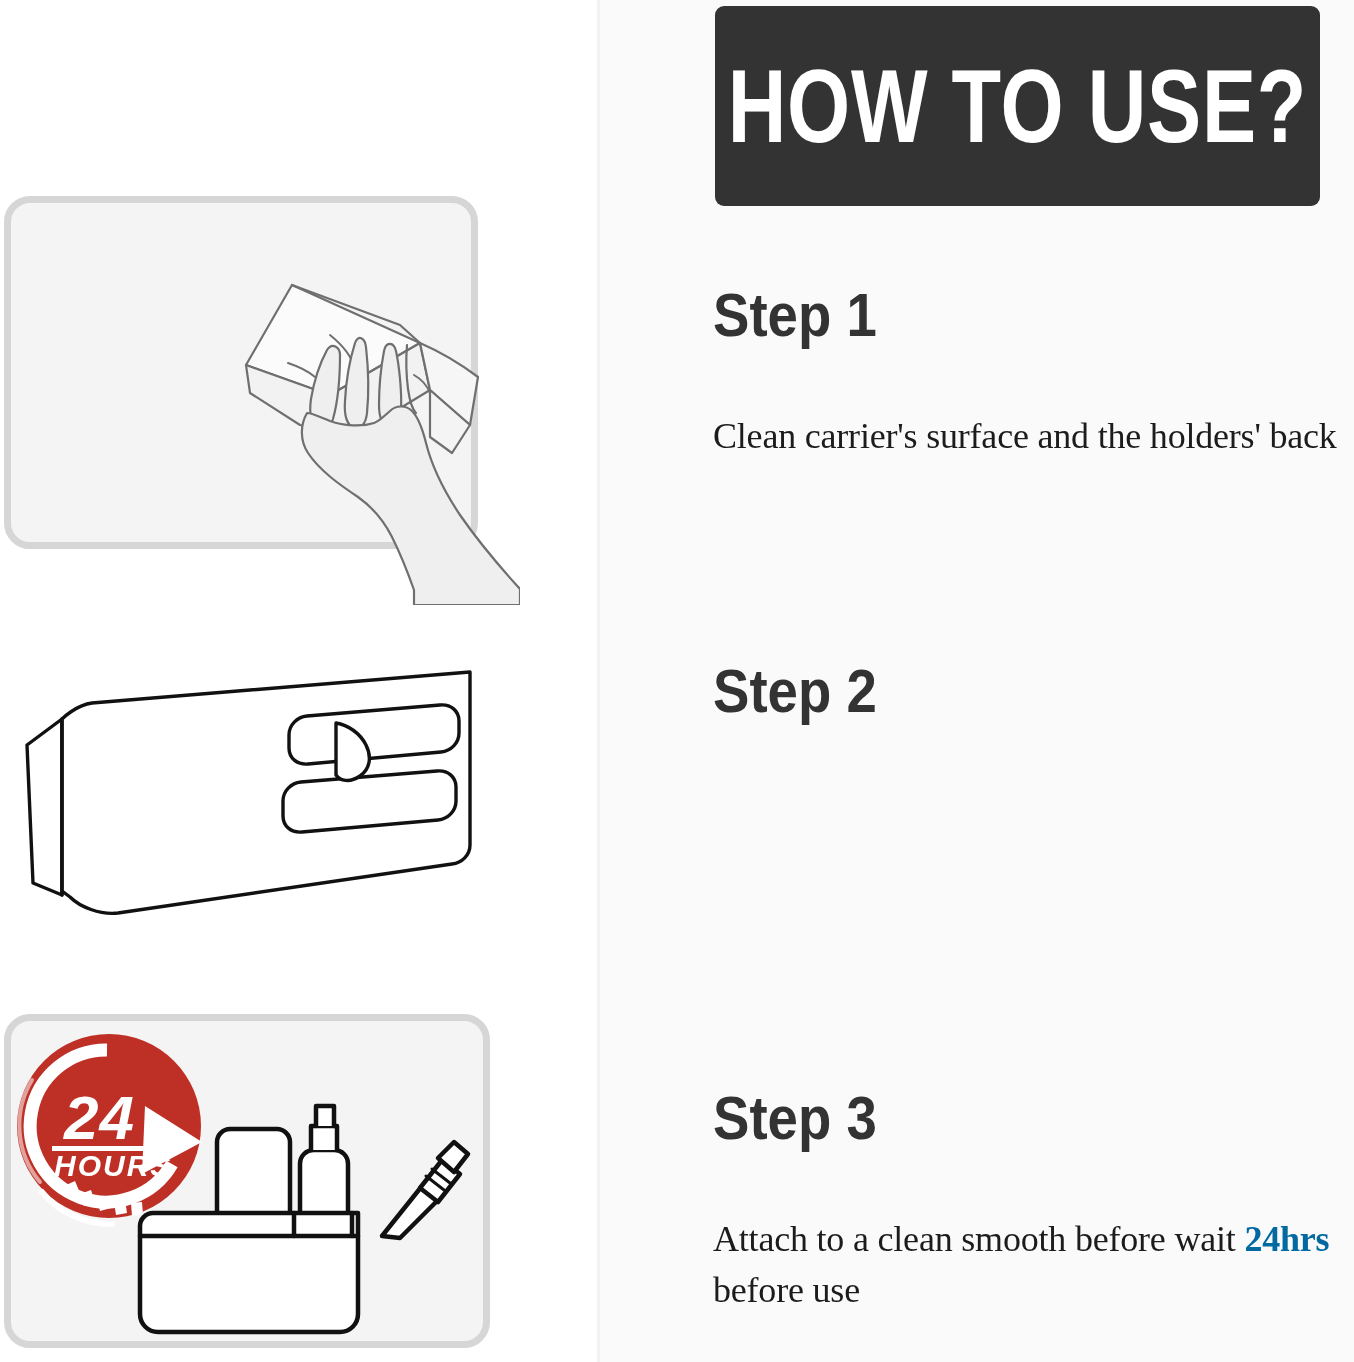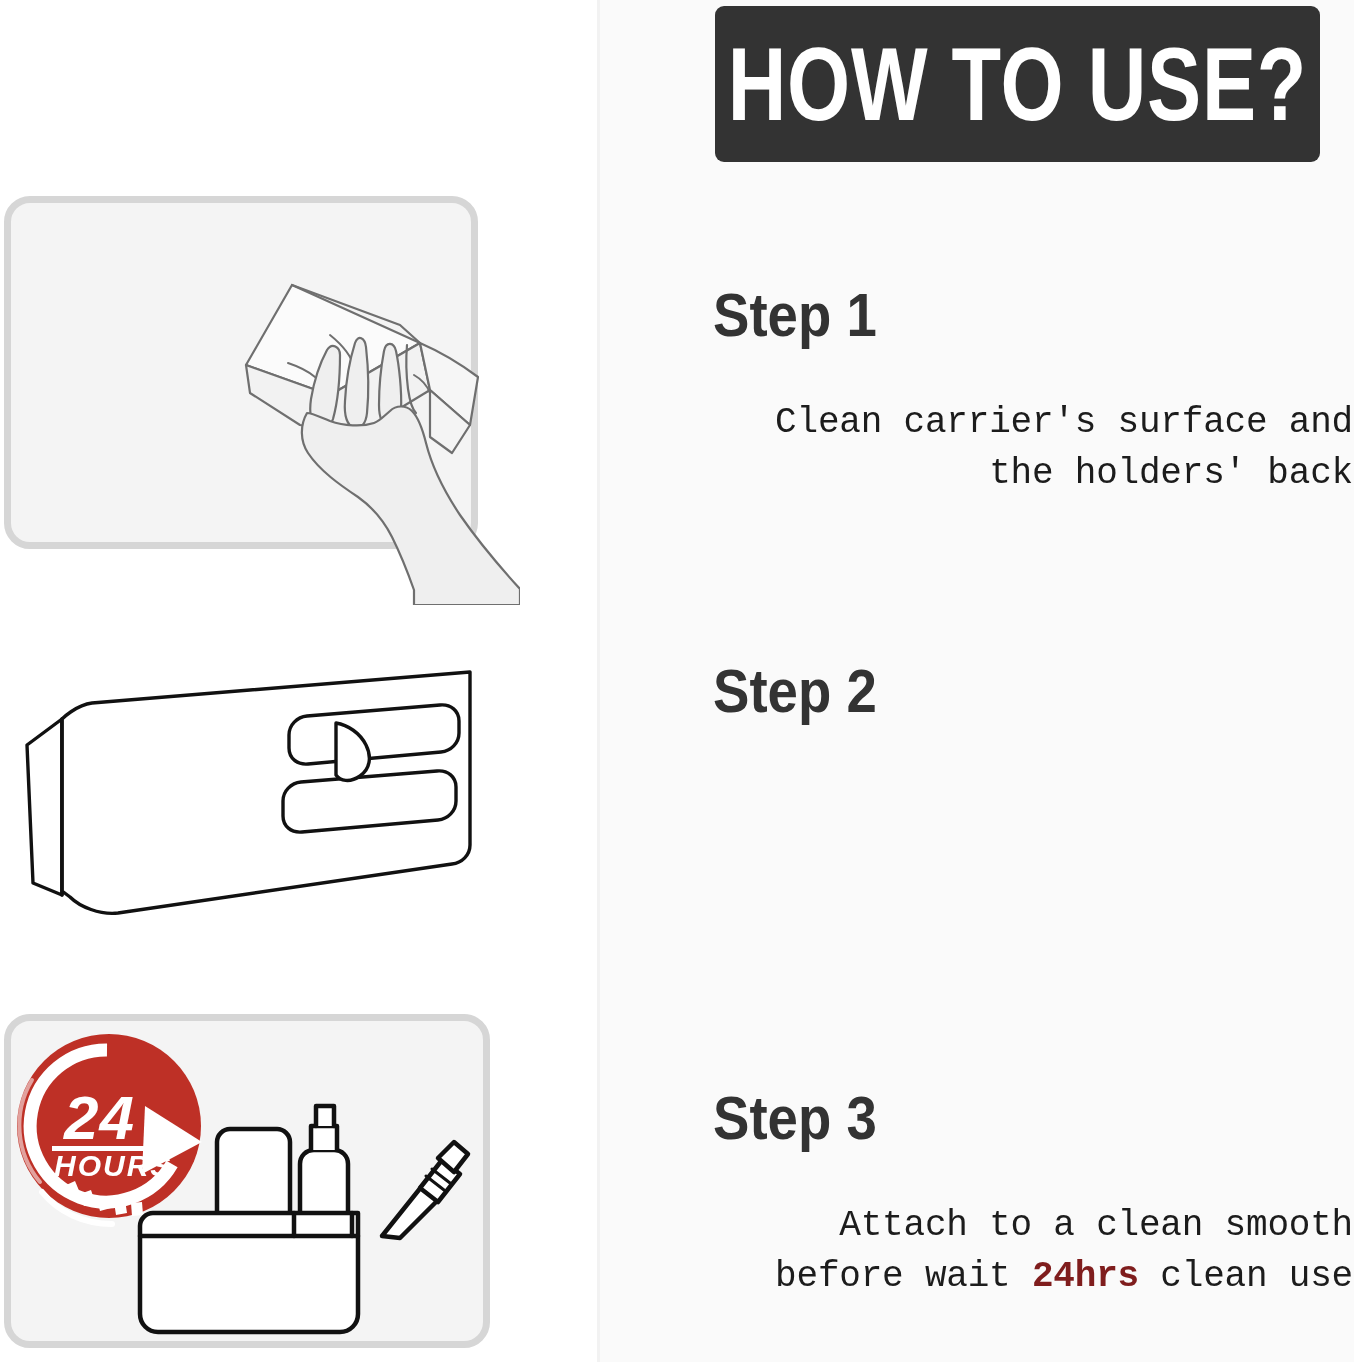--- a/index.html
+++ b/index.html
@@ -33,21 +33,21 @@
     width: 3px;
     height: 1362px;
     background: #f2f2f2;
   }
   
   .header-box {
     position: absolute;
     left: 715px;
     top: 6px;
     width: 605px;
-    height: 156px;
+    height: 200px;
     background: #333333;
     border-radius: 9px;
     display: flex;
     align-items: center;
     justify-content: center;
   }
   .header-title {
     color: #ffffff;
     font-family: "Liberation Sans Narrow", "Liberation Sans", sans-serif;
     font-weight: bold;
@@ -74,31 +74,30 @@
     font-size: 62px;
     line-height: 1.05;
     color: #333333;
     letter-spacing: 0px;
     transform: scaleX(0.88);
     transform-origin: left center;
     white-space: nowrap;
     margin: 0;
   }
   .step-body {
-    margin-top: 50px;
-    font-family: Liberation Mono, monospace;
+    margin-top: 64px;
+    font-family: Liberation Serif, serif;
     font-size: 36px;
     line-height: 1.42;
     color: #1c1c1c;
     font-weight: 400;
     letter-spacing: -0.2px;
-    text-align: right;
   }
   .step-body .hl {
-    color: #7f1d1d;
+    color: #0369a1;
     font-weight: bold;
   }
   
   .panel {
     position: absolute;
     background: #f4f4f4;
     border: 7px solid #d6d6d6;
     border-radius: 26px;
     box-sizing: border-box;
   }
@@ -293,16 +292,16 @@
       <span>Clean carrier's surface and the holders' back</span>
     </div>
   </div>
 
   <div class="step-text s2">
     <div class="step-heading">Step 2</div>
   </div>
 
   <div class="step-text s3">
     <div class="step-heading">Step 3</div>
-    <div class="step-body"><span>Attach to a clean smooth before wait </span><span class="hl">24hrs</span><span> clean use</span></div>
+    <div class="step-body"><span>Attach to a clean smooth before wait </span><span class="hl">24hrs</span><span> before use</span></div>
   </div>
 
 </div>
 
 </body></html>

